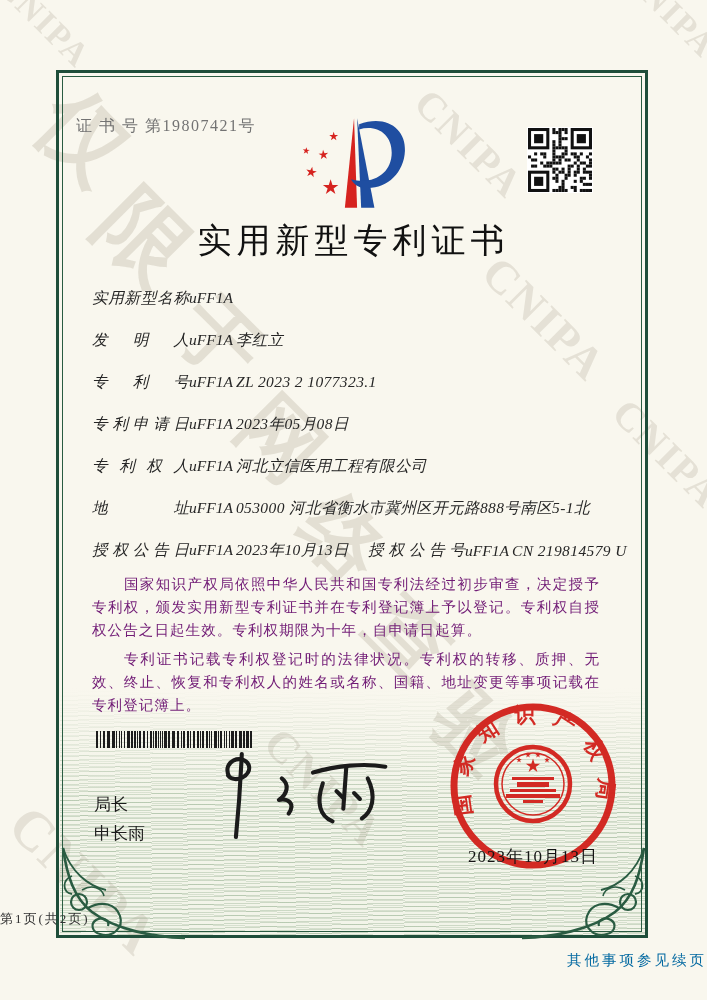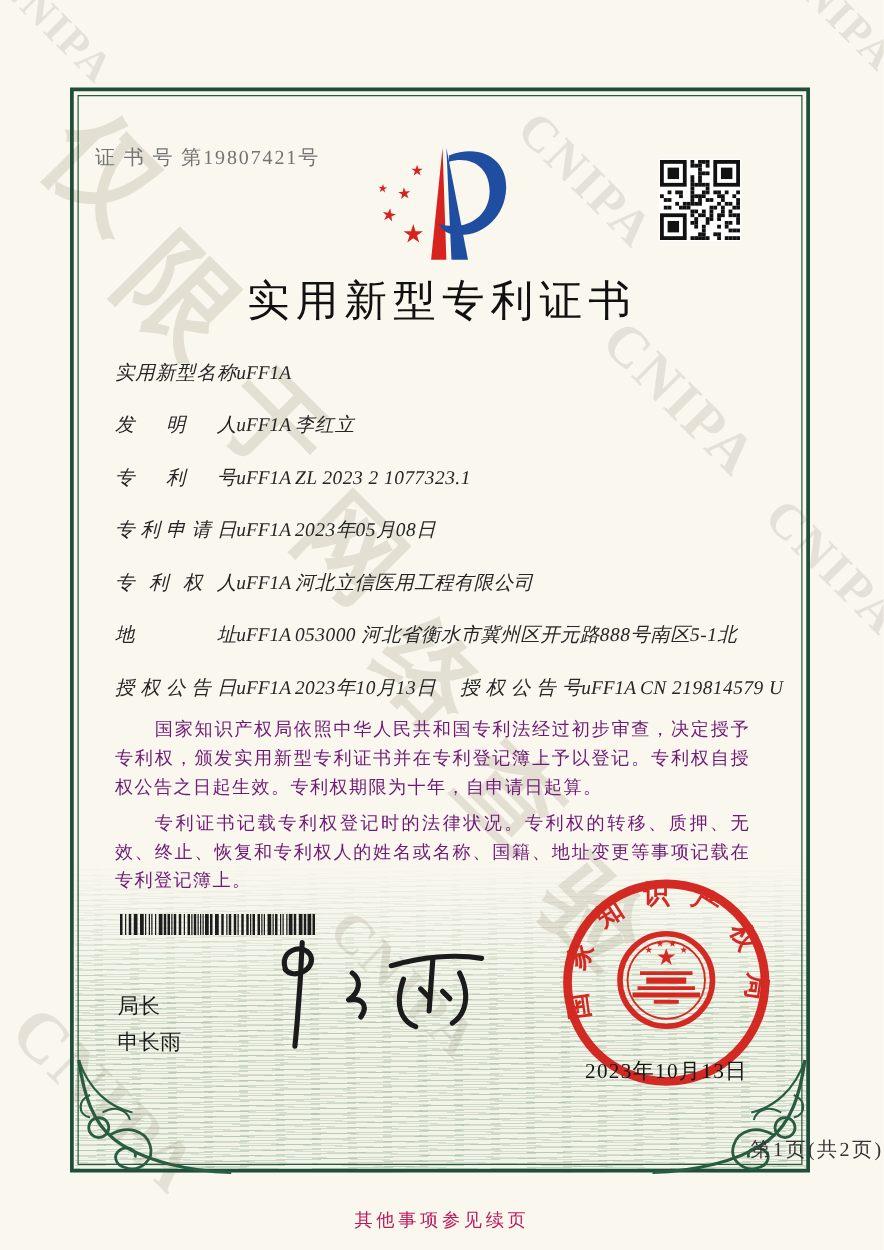--- a/index.html
+++ b/index.html
@@ -49,24 +49,24 @@
   .para{font-size:14.5px;line-height:23px;letter-spacing:1.1px;text-align:justify;
     text-indent:2.2em;color:#701a75;margin:0 16px 6px 0;}
   
   .barcode{position:absolute;left:96px;top:731px;z-index:6;}
   .signer{position:absolute;left:94px;top:790px;z-index:6;
     font-family:Liberation Serif, serif;font-size:17px;line-height:29px;color:#1c1c1c;}
   .signature{position:absolute;left:192px;top:746px;z-index:7;}
   .seal{position:absolute;left:447px;top:700px;z-index:7;opacity:.95;}
   .seal-date{position:absolute;left:447px;top:845px;width:172px;text-align:center;
     font-size:17px;letter-spacing:1px;color:#151515;z-index:8;}
-  .page-num{position:absolute;left:0;right:0;top:910px;text-align:right;
-    font-size:16px;letter-spacing:2px;color:#333;z-index:6;}
-  .continuation{position:absolute;left:0;right:0;top:951px;text-align:center;
-    font-size:14.5px;letter-spacing:3px;color:#be185d;z-index:6;margin-top:16px;}
+  .page-num{position:absolute;left:0;right:0;top:910px;text-align:left;
+    font-size:13px;letter-spacing:2px;color:#333;z-index:6;}
+  .continuation{position:absolute;left:0;right:0;top:951px;text-align:right;
+    font-size:14.5px;letter-spacing:3px;color:#0369a1;z-index:6;}
 </style>
 </head>
 <body>
 
 <div class="page">
 
   <div class="wm-layer" id="wm-layer">
       <span class="wm wm-brand" style="left: -14px; top: 2px; font-size: 34px;">CNIPA</span>
       <span class="wm wm-char" style="left: 40px; top: 78px; font-size: 88px;">仅</span>
       <span class="wm wm-char" style="left: 100px; top: 178px; font-size: 88px;">限</span>

